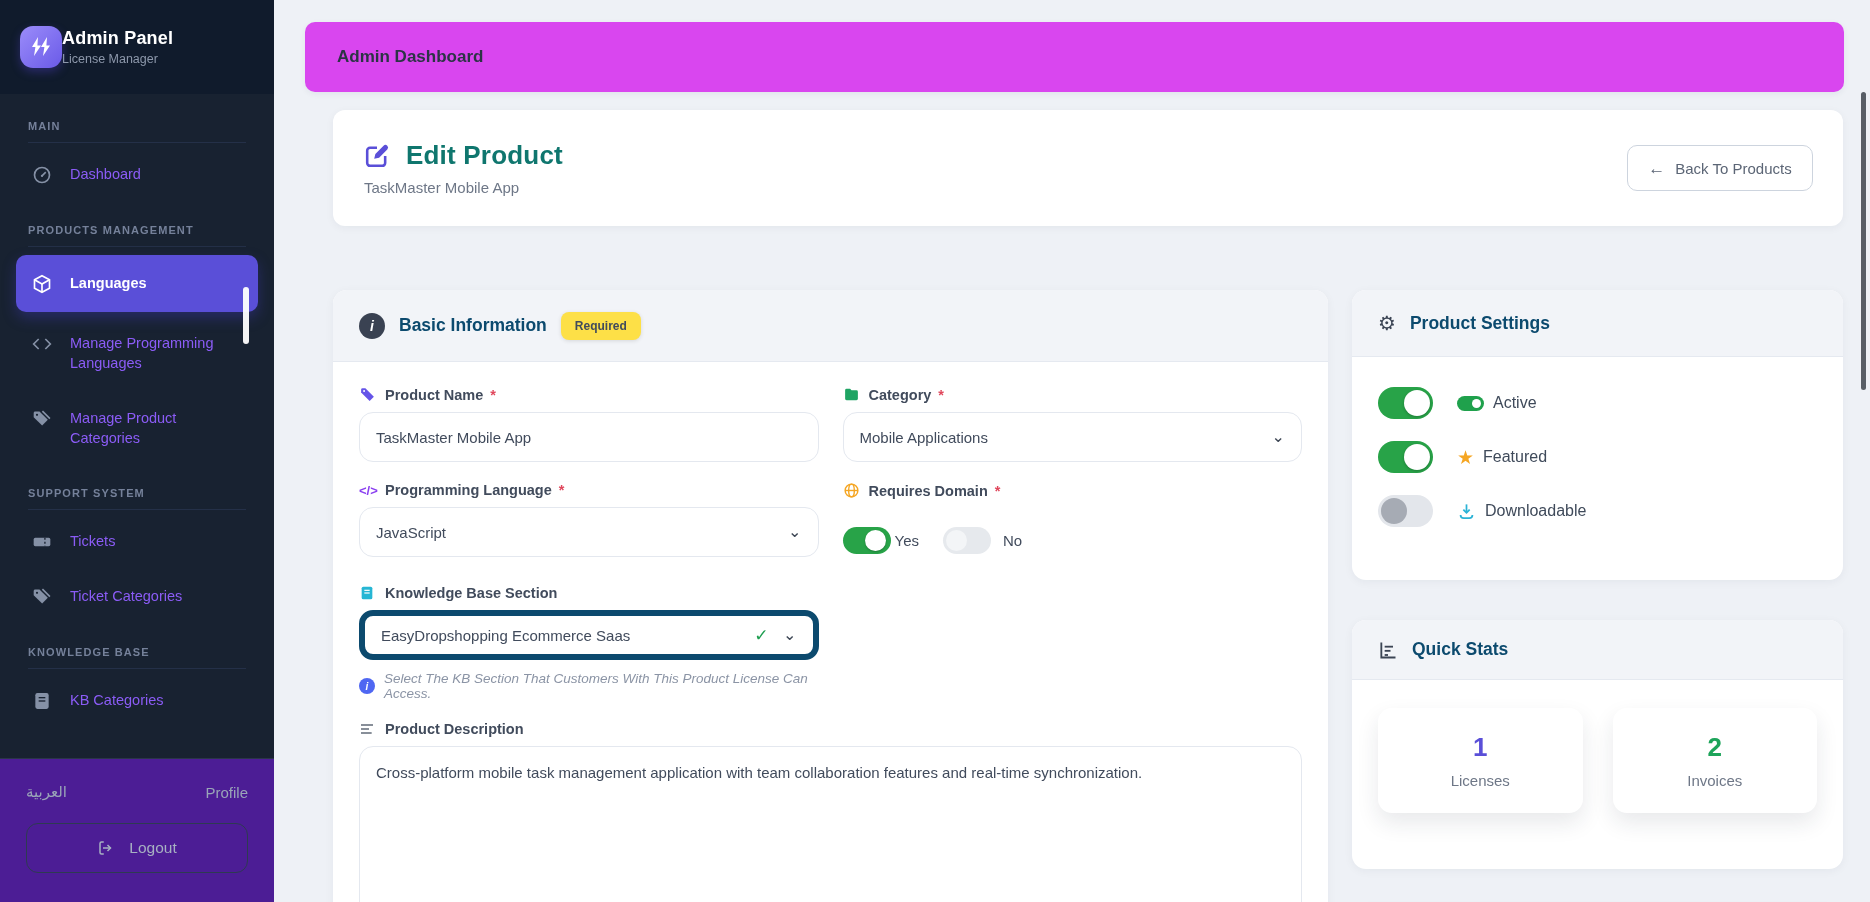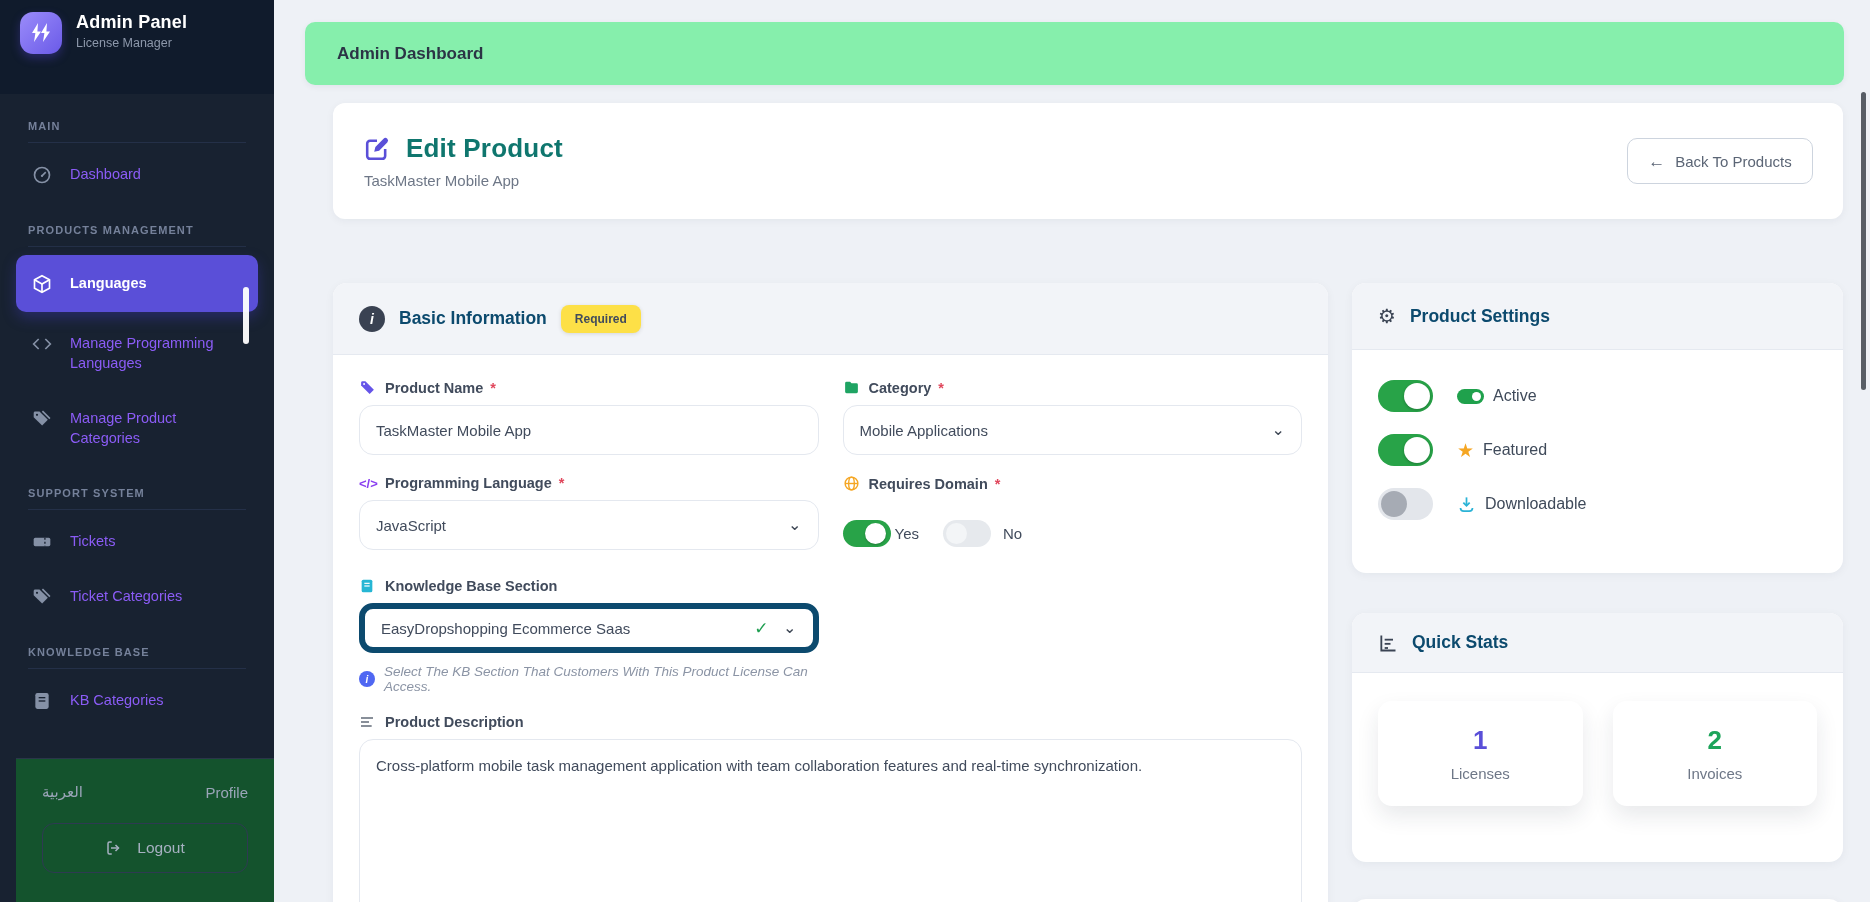--- a/index.html
+++ b/index.html
@@ -5,48 +5,48 @@
   * { box-sizing: border-box; margin: 0; padding: 0; }
   html,body { width:1870px; height:902px; }
   body {
     font-family: "Liberation Sans", "DejaVu Sans", sans-serif;
     background:#eef1f6; color:#3f4a5a; overflow:hidden;
   }
   .app { display:flex; width:1870px; height:902px; overflow:hidden; position:relative; }
 
   
   .sidebar { width:274px; min-width:274px; height:902px; background:#182231; position:relative; overflow:hidden; }
-  .brand { height:94px; background:#101b2c; display:flex; padding:12px 20px; gap:14px; }
+  .brand { height:94px; background:#101b2c; display:flex; align-items:center; padding:12px 20px; }
   .logo { width:42px; height:42px; border-radius:13px; background:linear-gradient(135deg,#9b8cfa,#6a5ae8);
           display:flex; align-items:center; justify-content:center; flex:none; box-shadow:0 4px 10px rgba(90,70,220,.35); }
   .brand-title { color:#fff; font-size:18px; font-weight:700; letter-spacing:.2px; }
   .brand-sub { color:#8d98ab; font-size:12.5px; margin-top:3px; }
   .nav { padding:10px 16px 0 16px; }
   .sec-label { color:#75819a; font-size:11px; font-weight:700; letter-spacing:1.1px; margin:26px 12px 0 12px; }
   .sec-label:first-child { margin-top:16px; }
   .sec-divider { height:1px; background:#243048; margin:10px 12px 0 12px; }
   .nav-item { display:flex; align-items:flex-start; gap:18px; padding:13px 16px; margin-top:8px;
               border-radius:10px; color:#8b5cf6; font-size:14.5px; cursor:pointer; }
   .nav-item .ni-icon { width:20px; flex:none; color:#8591a6; margin-top:1px; }
   .nav-item.active { background:#5a4fd8; color:#fff; font-weight:700; padding-top:18px; padding-bottom:18px; box-shadow:0 6px 14px rgba(70,60,200,.35); }
   .nav-item.active .ni-icon { color:#fff; }
   .nav-item span.lbl { line-height:1.4; }
   .side-scroll-thumb { position:absolute; left:243px; top:287px; width:6px; height:57px; background:#ffffff; border-radius:3px; opacity:.95; }
-  .side-footer { position:absolute; left:16px; right:0; bottom:0; height:144px; background:#14532d;
+  .side-footer { position:absolute; left:0; right:0; bottom:0; height:144px; background:#4c1d95;
                  border-top:1px solid #2a3649; padding:18px 26px; }
   .side-footer .row1 { display:flex; justify-content:space-between; align-items:center; color:#9aa5b8; font-size:15px; margin-top:6px; }
   .lang-link, .profile-link { cursor:pointer; }
   .logout-btn { margin-top:22px; width:100%; height:50px; border:1px solid #2e3a52; border-radius:12px;
                 background:transparent; color:#a7b1c2; font-size:15.5px; display:flex; align-items:center;
                 justify-content:center; gap:14px; cursor:pointer; }
   .logout-btn .ni-icon { width:18px; color:#a7b1c2; }
 
   
   .main { flex:1; height:902px; overflow:hidden; position:relative; }
-  .topbar { margin:22px 26px 0 31px; height:63px; background:#86efac; border-radius:10px;
+  .topbar { margin:22px 26px 0 31px; height:70px; background:#d946ef; border-radius:10px;
             box-shadow:0 2px 6px rgba(20,30,60,.06); display:flex; align-items:center; padding:0 32px; }
   .topbar-title { font-size:17px; font-weight:700; color:#2b3445; }
 
   .page-head { margin:18px 27px 0 59px; height:116px; background:#fff; border-radius:12px;
                box-shadow:0 2px 8px rgba(20,30,60,.05); display:flex; align-items:center;
                justify-content:space-between; padding:0 30px; }
   .ph-title-row { display:flex; align-items:center; gap:15px; }
   .ph-title { font-size:26px; font-weight:700; color:#0f766e; letter-spacing:.2px; }
   .ph-sub { font-size:15px; color:#6e7787; margin-top:8px; margin-left:1px; }
   .pen-icon { width:28px; color:#5a4fd8; }

